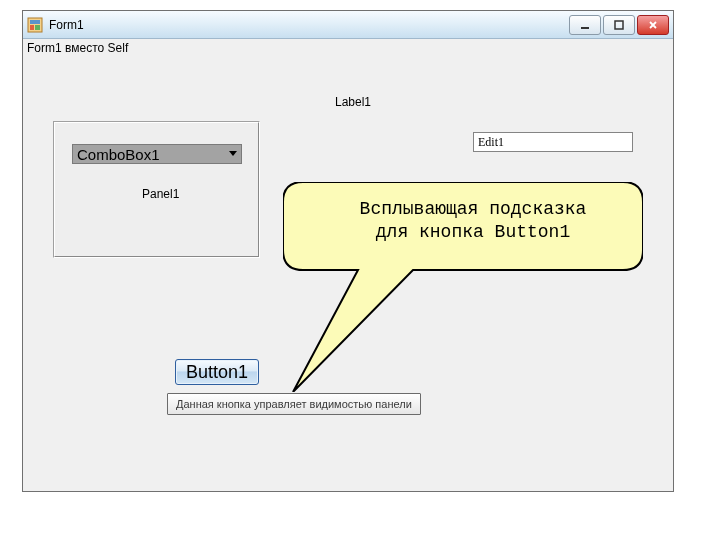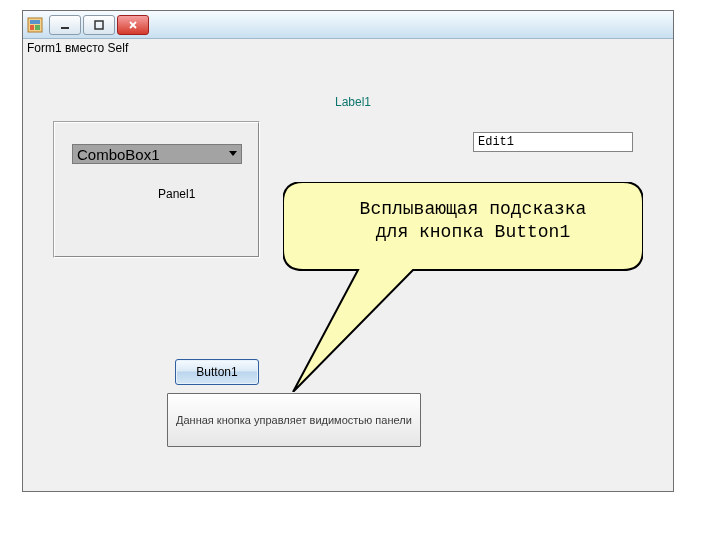--- a/index.html
+++ b/index.html
@@ -74,21 +74,21 @@
     left: 4px;
     top: 2px;
     font-size: 12px;
     color: #000;
   }
   .label1 {
     position: absolute;
     left: 312px;
     top: 56px;
     font-size: 12px;
-    color: #0f766e;
+    color: #000000;
   }
   .panel1 {
     position: absolute;
     left: 30px;
     top: 82px;
     width: 205px;
     height: 135px;
     border-top: 1px solid #a0a0a0;
     border-left: 1px solid #a0a0a0;
     border-right: 1px solid #fff;
@@ -101,21 +101,21 @@
     position: absolute;
     inset: 0;
     border-top: 1px solid #fff;
     border-left: 1px solid #fff;
     border-right: 1px solid #888;
     border-bottom: 1px solid #888;
     pointer-events: none;
   }
   .panel1-label {
     position: absolute;
-    left: 104px;
+    left: 88px;
     top: 65px;
     font-size: 12px;
   }
   .combo {
     position: absolute;
     left: 18px;
     top: 22px;
     width: 170px;
     height: 20px;
     border: 1px solid #7a7a7a;
@@ -142,46 +142,46 @@
     position: absolute;
     left: 450px;
     top: 93px;
     width: 160px;
     height: 20px;
     border: 1px solid #848484;
     background: #fff;
     box-sizing: border-box;
     padding: 2px 4px;
     font-size: 12px;
-    font-family: Liberation Mono, monospace;
+    font-family: Liberation Serif, serif;
   }
   .button1 {
     position: absolute;
     left: 152px;
     top: 320px;
     width: 82px;
     height: 24px;
     border: 1px solid #2f5f9f;
     border-radius: 3px;
     background: linear-gradient(to bottom, #f6fbff 0%, #dceaf6 45%, #bcd6ee 50%, #d4e6f5 100%);
-    font-size: 12px;
+    font-size: 18px;
     color: #000;
     cursor: pointer;
     display: flex;
     align-items: center;
     justify-content: center;
     box-shadow: inset 0 0 0 1px #e8f2fb;
   }
   .tooltip {
     position: absolute;
     left: 144px;
     top: 354px;
     border: 1px solid #6b6b6b;
     background: linear-gradient(to bottom, #ffffff, #e6e6e6);
-    padding: 20px 8px;
+    padding: 4px 8px;
     font-size: 11px;
     color: #3a3a3a;
     border-radius: 1px;
   }
   .callout {
     position: absolute;
     left: 260px;
     top: 143px;
     width: 360px;
     height: 190px;
@@ -209,20 +209,21 @@
 <div class="window">
   <div class="titlebar">
     <span class="app-icon">
       <svg width="16" height="16" viewBox="0 0 16 16">
         <rect x="1" y="1" width="14" height="14" fill="#f4d28c" stroke="#b07d2a"></rect>
         <rect x="3" y="3" width="10" height="4" fill="#5a93cc"></rect>
         <rect x="3" y="8" width="4" height="5" fill="#e06040"></rect>
         <rect x="8" y="8" width="5" height="5" fill="#60b060"></rect>
       </svg>
     </span>
+    <span class="title-text">Form1</span>
     <div class="win-controls">
       <div class="win-btn">
         <svg width="10" height="10" viewBox="0 0 10 10">
           <rect x="1" y="7" width="8" height="2" fill="#333"></rect>
         </svg>
       </div>
       <div class="win-btn">
         <svg width="10" height="10" viewBox="0 0 10 10">
           <rect x="1" y="1" width="8" height="8" fill="none" stroke="#333" stroke-width="1.5"></rect>
         </svg>

